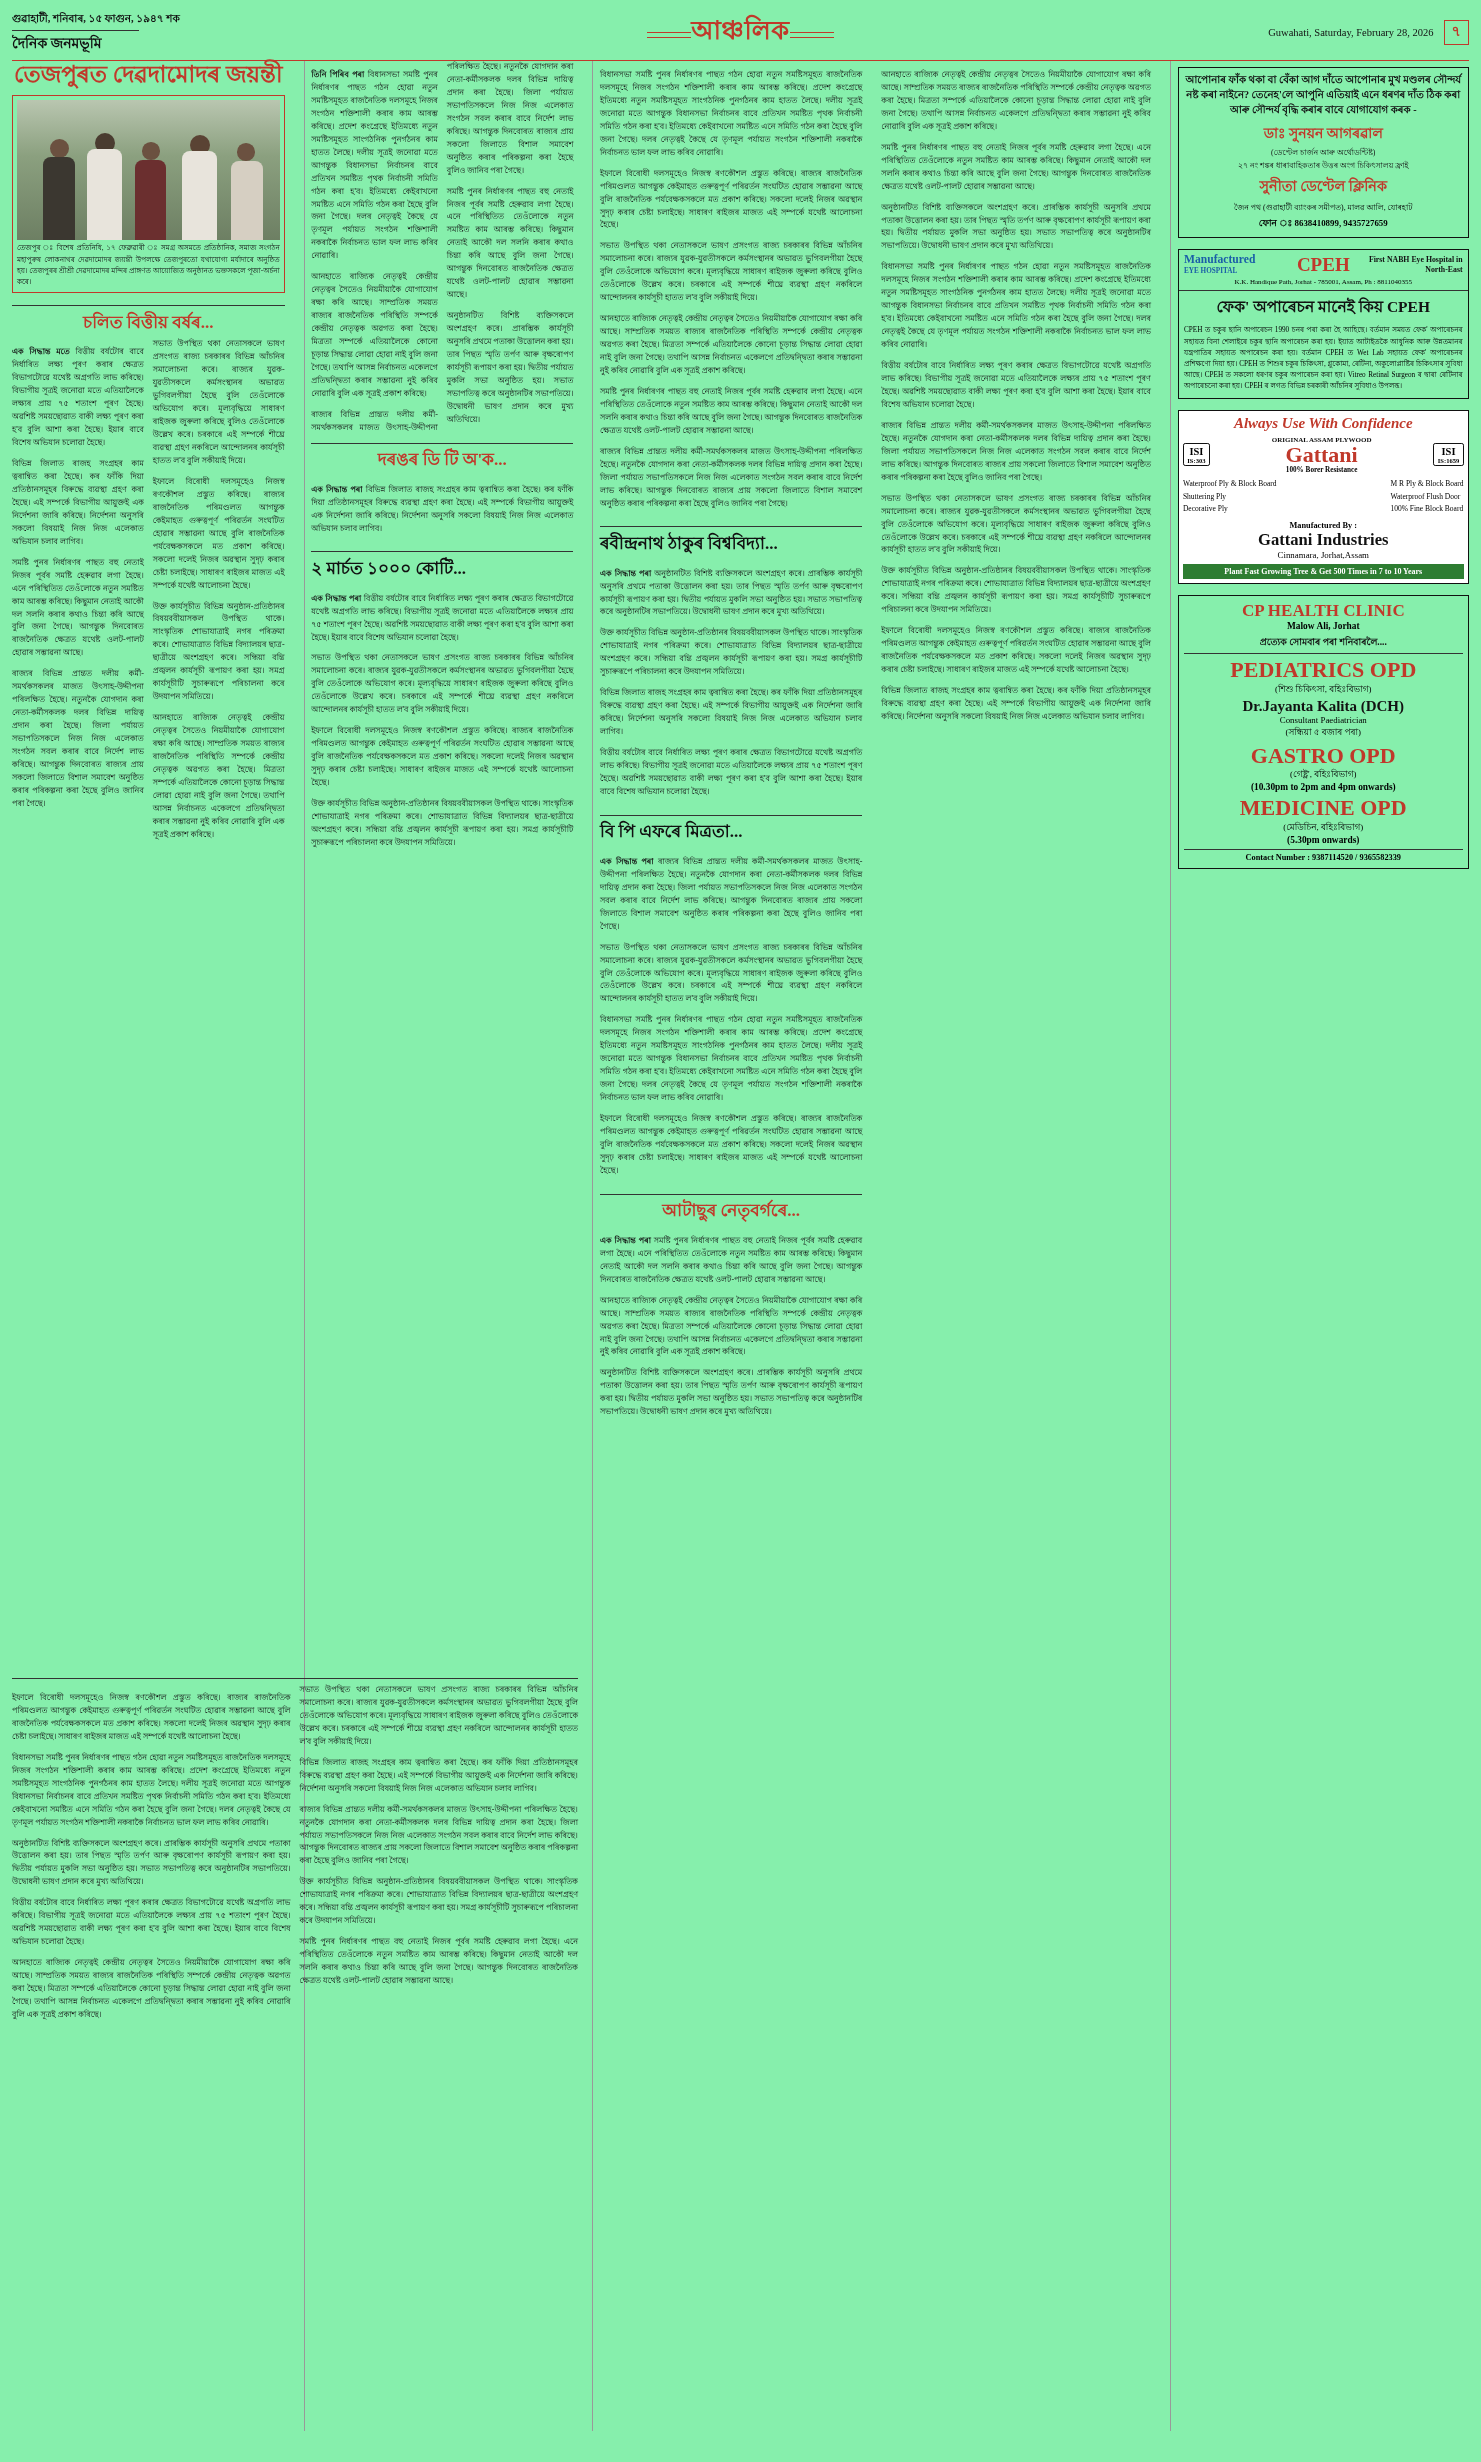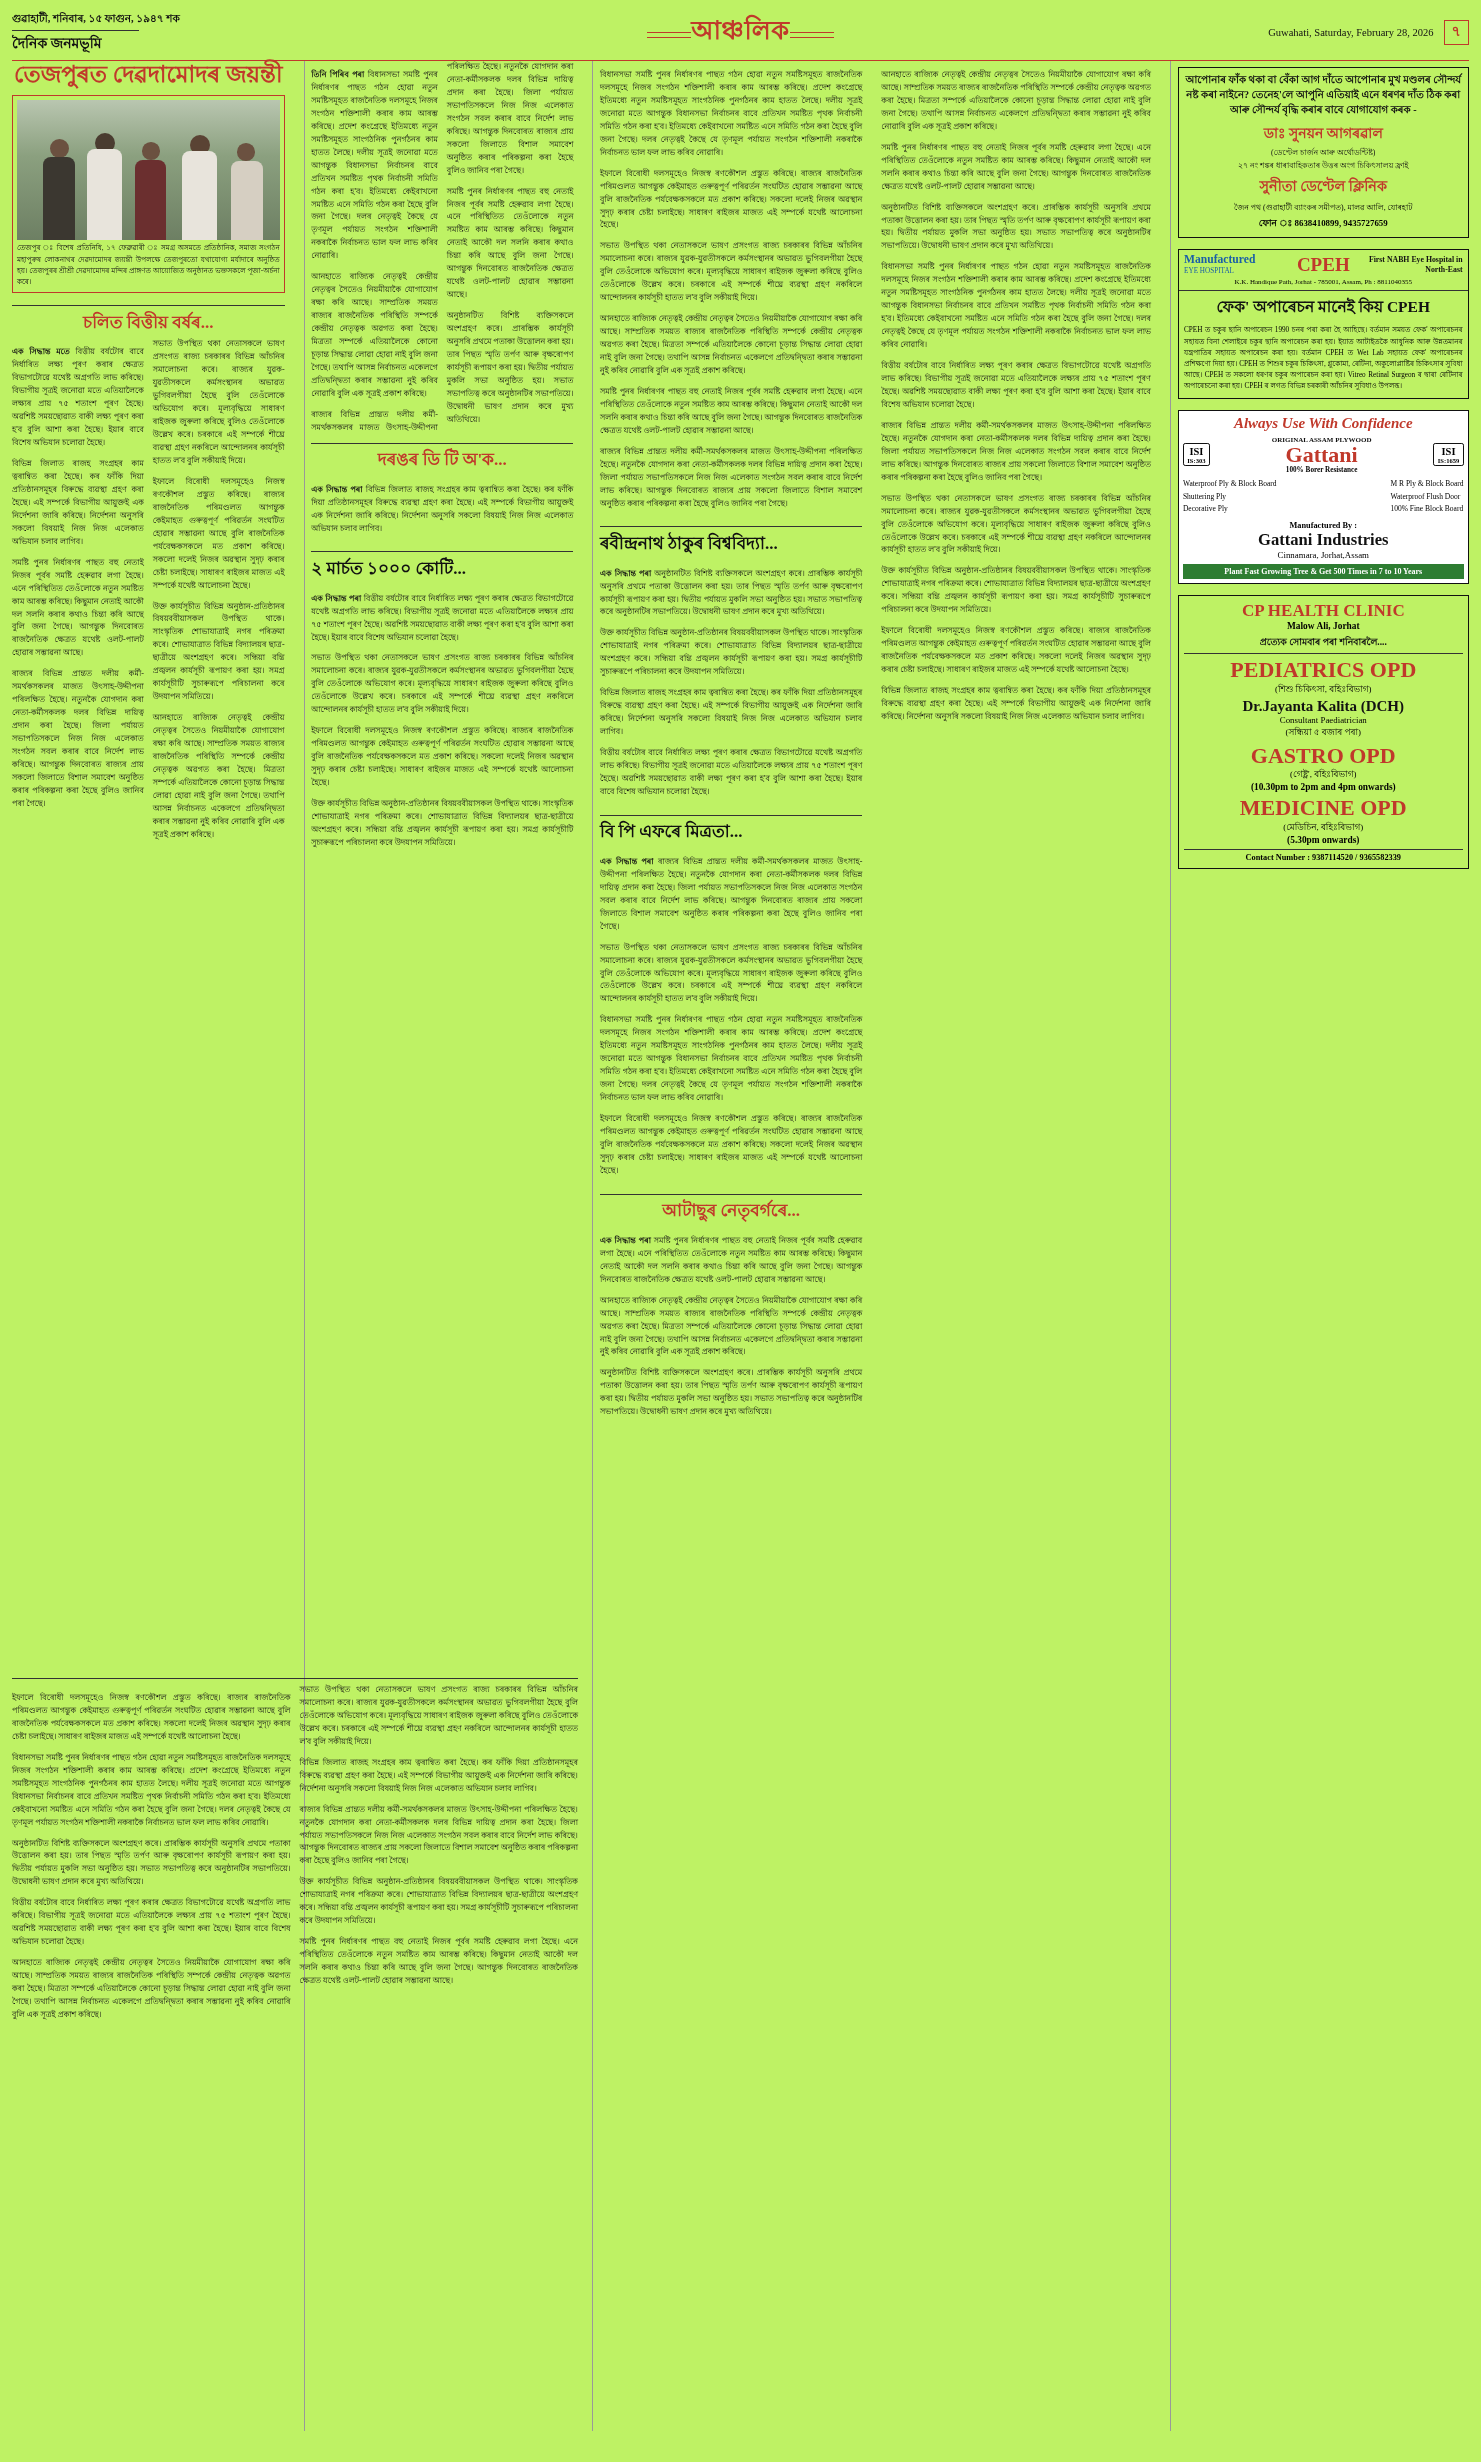--- a/index.html
+++ b/index.html
@@ -5,21 +5,21 @@
   * { box-sizing: border-box; }
   html, body {
     margin: 0; padding: 0;
     background: #ffffff;
     font-family: "Liberation Serif", serif;
   }
   .page {
     width: 1481px;
     height: 2462px;
     position: relative;
-    background: #bef264;
+    background: #86efac;
     padding: 10px 12px;
   }
 
   
   .masthead {
     display: flex;
     align-items: center;
     justify-content: space-between;
     border-bottom: 1.7px solid #c0392b;
     padding-bottom: 5.5px;
@@ -374,21 +374,21 @@
         <div class="docsub">২৭ নং শঙ্কৰ ধাৰাবাহিকতাৰ উত্তৰ অংগ চিকিৎসালয় ফ্ৰাই</div>
         <div class="clinic">সুনীতা ডেণ্টেল ক্লিনিক</div>
         <div class="addr">জৈন পথ (গুৱাহাটী ব্যাংকৰ সমীপত), মালৱ আলি, যোৰহাট</div>
         <div class="phone">ফোন ঃ 8638410899, 9435727659</div>
       </div>
 
       <div class="ad-eye">
         <div class="eye-top">
           <div style="flex:1;text-align:left;">
             <div class="eye-logo">Manufactured</div>
-            <div style="font-size:7.2px;font-weight:normal;color:#1a5fa8;">EYE HOSPITAL</div>
+            <div style="font-size:7.2px;font-weight:bold;color:#1a5fa8;">EYE HOSPITAL</div>
           </div>
           <div class="eye-cpeh">CPEH</div>
           <div class="eye-nabh" style="flex:1;">First NABH Eye Hospital in North-East</div>
         </div>
         <div class="eye-addr">K.K. Handique Path, Jorhat - 785001, Assam, Ph : 8811040355</div>
         <div class="eye-ban">ফেক' অপাৰেচন মানেই কিয় CPEH</div>
         <div class="eye-body">CPEH ত চকুৰ ছানি অপাৰেচন 1990 চনৰ পৰা কৰা হৈ আহিছে। বৰ্তমান সময়ত ফেক' অপাৰেচনৰ সহায়ত বিনা শেলাইৰে চকুৰ ছানি অপাৰেচন কৰা হয়। ইয়াত আটাইতকৈ আধুনিক আৰু উন্নতমানৰ যন্ত্ৰপাতিৰ সহায়ত অপাৰেচন কৰা হয়। বৰ্তমান CPEH ত Wet Lab সহায়ত ফেক' অপাৰেচনৰ প্ৰশিক্ষণো দিয়া হয়। CPEH ত শিশুৰ চকুৰ চিকিৎসা, গ্লুকোমা, ৰেটিনা, অকুলোপ্লাষ্টিৰ চিকিৎসাৰ সুবিধা আছে। CPEH ত সকলো ধৰণৰ চকুৰ অপাৰেচন কৰা হয়। Vitreo Retinal Surgeon ৰ দ্বাৰা ৰেটিনাৰ অপাৰেচনো কৰা হয়। CPEH ৰ লগত বিভিন্ন চৰকাৰী আঁচনিৰ সুবিধাও উপলব্ধ।</div>
       </div>
 
       <div class="ad-ply">

